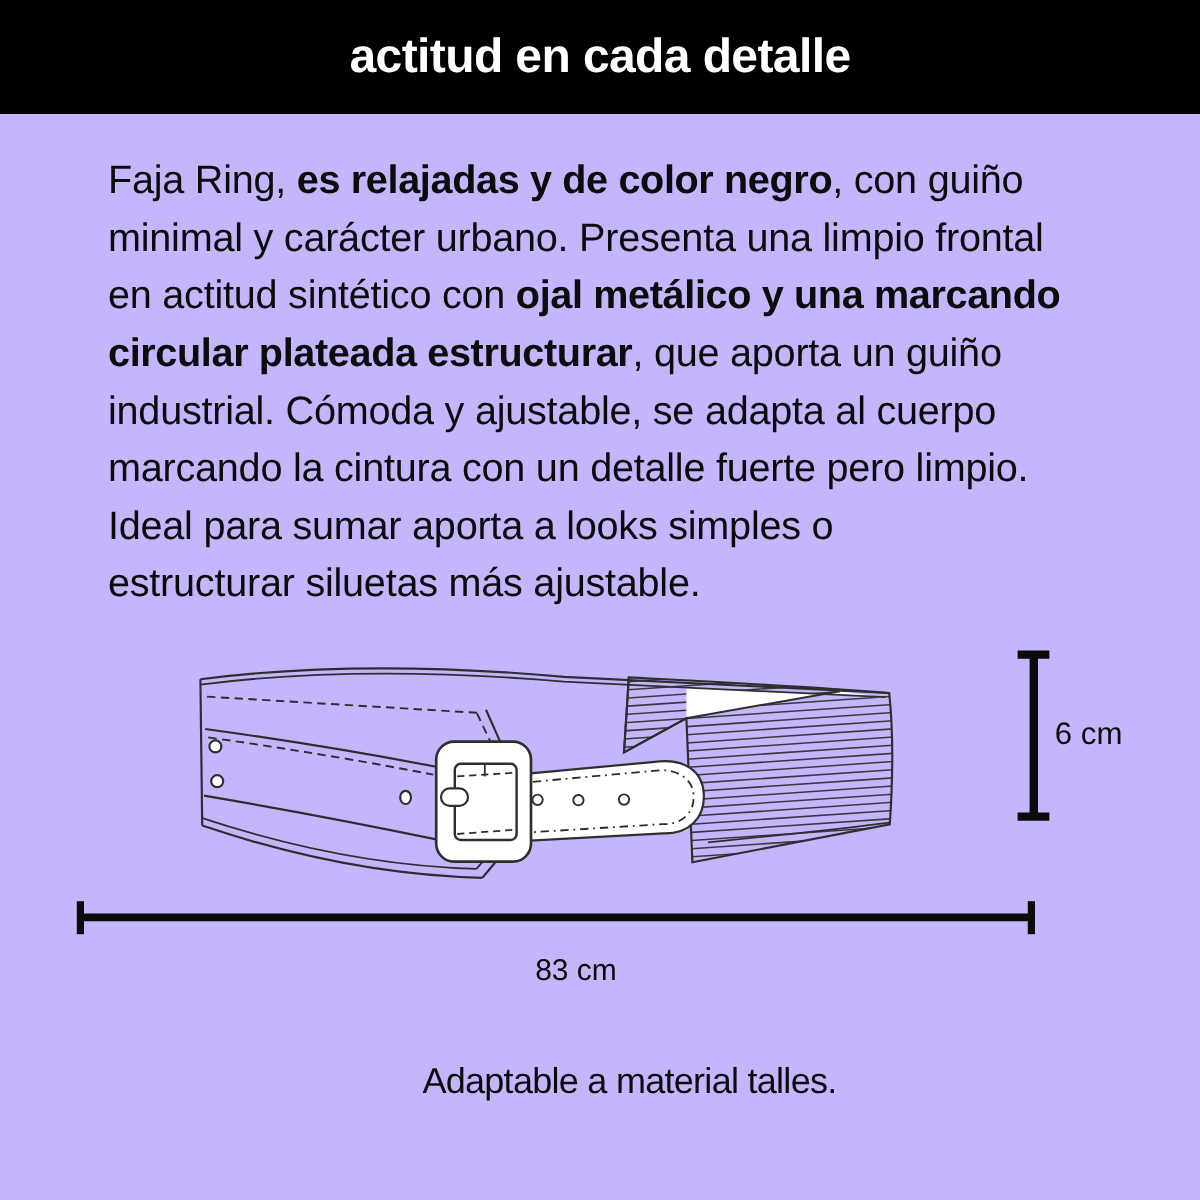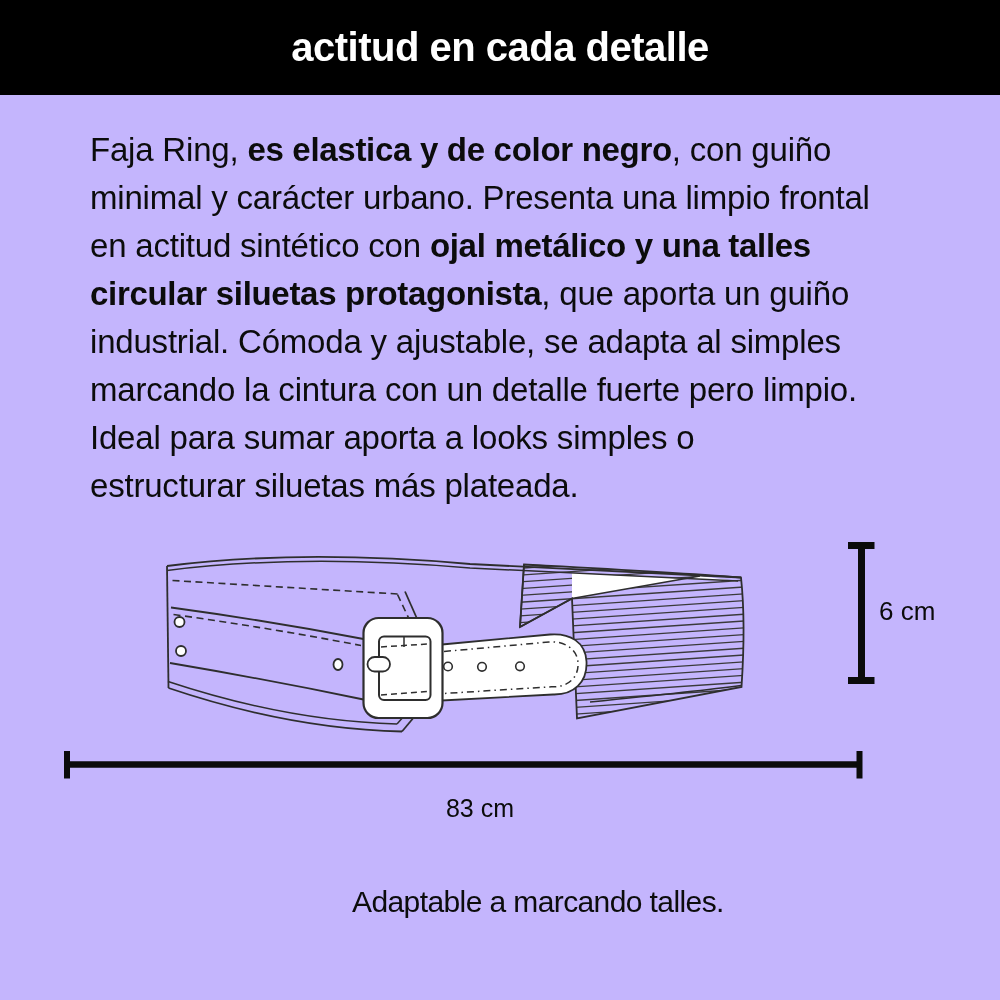--- a/index.html
+++ b/index.html
@@ -32,28 +32,28 @@
 </head>
 <body>
 
 <div class="page">
 
   <div class="header-bar">
     <div class="title">actitud en cada detalle</div>
   </div>
 
   <div class="body-text">
-    <div class="line"><span>Faja Ring, </span><span class="b">es elastica y de color negro</span><span>, con guiño</span></div>
+    <div class="line"><span>Faja Ring, </span><span class="b">es relajadas y de color negro</span><span>, con guiño</span></div>
     <div class="line"><span>minimal y carácter urbano. Presenta una limpio frontal</span></div>
-    <div class="line"><span>en actitud sintético con </span><span class="b">ojal metálico y una talles</span></div>
-    <div class="line"><span class="b">circular siluetas protagonista</span><span>, que aporta un guiño</span></div>
-    <div class="line"><span>industrial. Cómoda y ajustable, se adapta al simples</span></div>
+    <div class="line"><span>en actitud sintético con </span><span class="b">ojal metálico y una marcando</span></div>
+    <div class="line"><span class="b">circular plateada estructurar</span><span>, que aporta un guiño</span></div>
+    <div class="line"><span>industrial. Cómoda y ajustable, se adapta al cuerpo</span></div>
     <div class="line"><span>marcando la cintura con un detalle fuerte pero limpio.</span></div>
     <div class="line"><span>Ideal para sumar aporta a looks simples o</span></div>
-    <div class="line"><span>estructurar siluetas más plateada.</span></div>
+    <div class="line"><span>estructurar siluetas más ajustable.</span></div>
   </div>
 
   <svg class="figure-svg" viewBox="0 0 1000 1000">
     <defs>
       <clipPath id="stripeClip">
         <path d="M524,564.5 C590,568 670,572 741,577.5 C744.5,610 744,650 741.5,687 L577,718.5 L572,598.5 L520,627 Z"></path>
       </clipPath>
     </defs>
 
     <g>
@@ -139,15 +139,15 @@
     <text class="meas-label" x="879" y="620" font-size="26">6 cm</text>
 
     <g stroke="#0b0b0b">
       <path d="M67.5,764.5 L860,764.5" stroke-width="6.5"></path>
       <path d="M67,751 L67,778.5" stroke-width="6"></path>
       <path d="M859.5,751 L859.5,778.5" stroke-width="6"></path>
     </g>
     <text class="meas-label" x="480" y="817" font-size="25" text-anchor="middle">83 cm</text>
   </svg>
 
-  <div class="caption">Adaptable a marcando talles.</div>
+  <div class="caption">Adaptable a material talles.</div>
 
 </div>
 
 </body></html>

